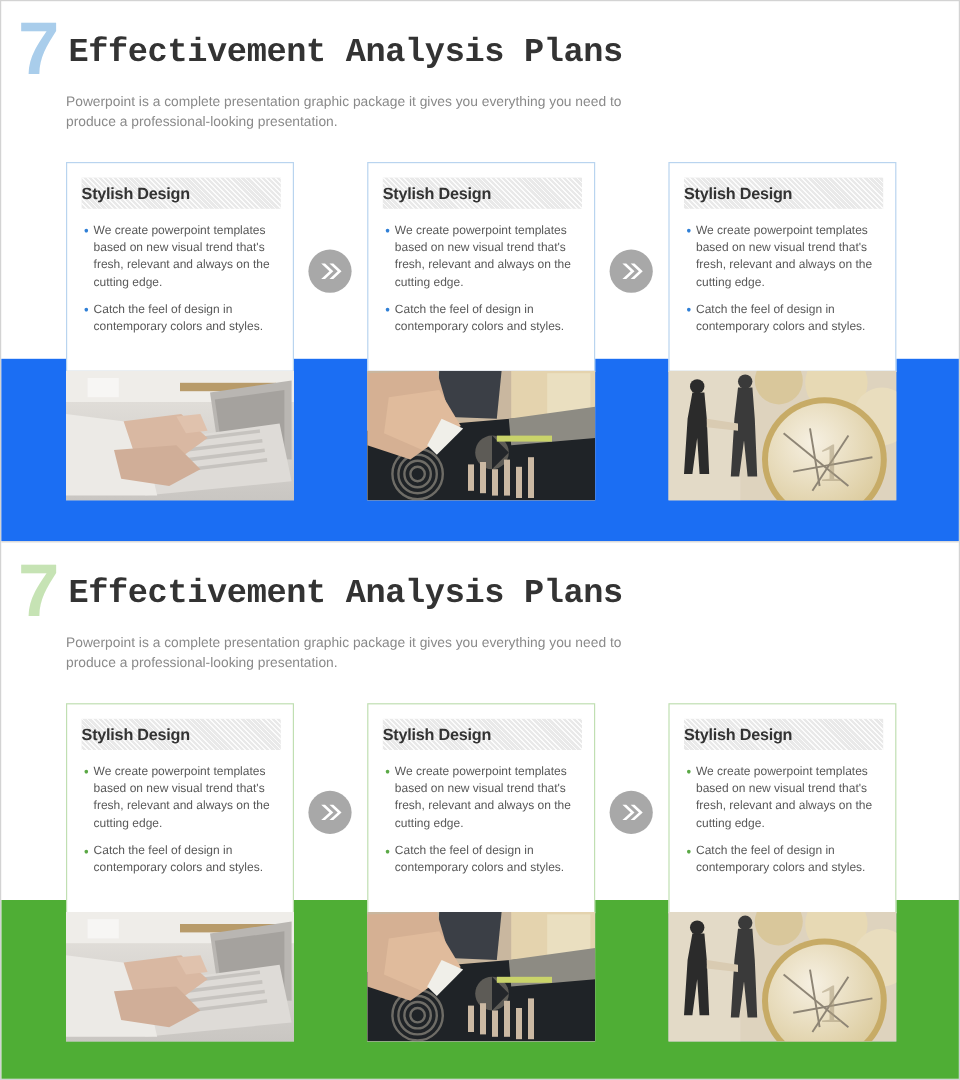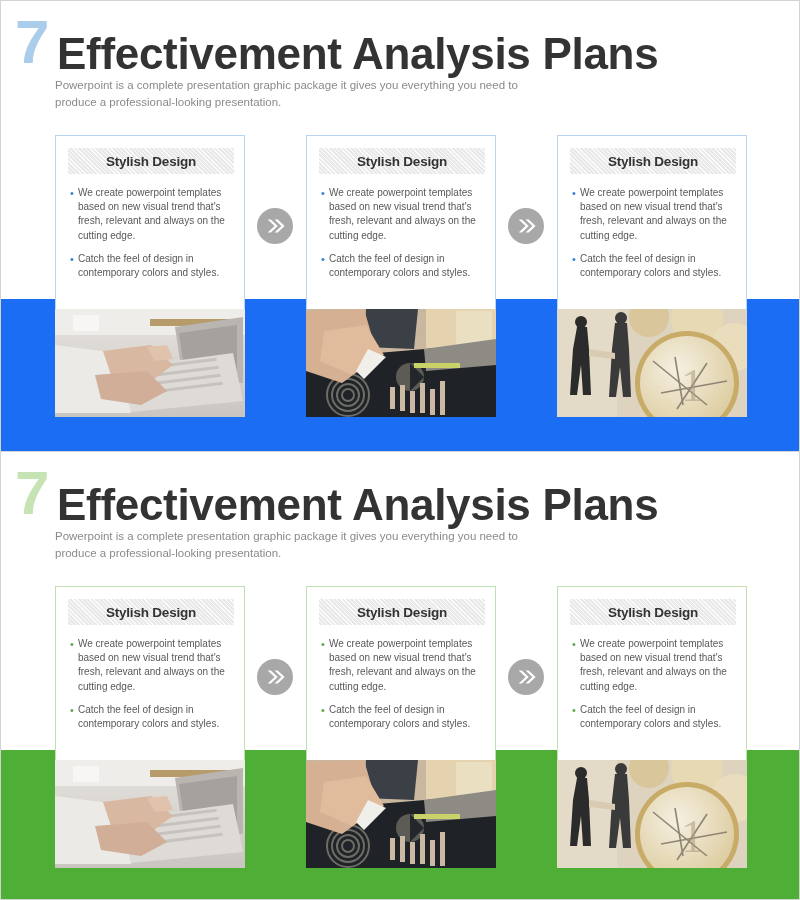--- a/index.html
+++ b/index.html
@@ -25,22 +25,22 @@
 
   
   .hdr { position:absolute; left:0; top:0; width:100%; height:112px; }
   .num {
     position:absolute; left:14px; top:10px;
     font-size:62px; font-weight:bold; line-height:1;
     letter-spacing:-2px;
   }
   .title {
     position:absolute; left:56px; top:28px;
-    font-size:44px; font-weight:bold; color:#333333;
-    letter-spacing:-0.3px; white-space:nowrap;
+    font-size:28px; font-weight:bold; color:#333333;
+    letter-spacing:-0.3px; white-space:nowrap;font-family:Liberation Mono, monospace;
   }
   .subtitle {
     position:absolute; left:54px; top:76px;
     font-size:11.5px; line-height:1.45; color:#8a8a8a;
     width:480px;
   }
 
   
   .band { position:absolute; left:0; width:800px; height:152px; }
   .band-top { top:298px; background:#1b6ef3; }
@@ -58,21 +58,21 @@
   .card-1 { left:54px; }
   .card-2 { left:305px; }
   .card-3 { left:556px; }
 
   .card-head {
     position:absolute; left:12px; top:12px;
     width:166px; height:26px;
     background-color:#e9e9e9;
     background-image:repeating-linear-gradient(
       45deg, rgba(255,255,255,.85) 0 1px, rgba(0,0,0,0) 1px 3px);
-    display:flex; align-items:center; justify-content:center;
+    display:flex; align-items:center; justify-content:flex-start;
   }
   .card-head span {
     font-size:13.5px; font-weight:bold; color:#333;
     letter-spacing:-.2px;
   }
 
   .bullets { position:absolute; left:14px; top:50px; width:168px; }
   .bullet { display:flex; margin-bottom:9px; }
   .dot {
     width:8px; flex:0 0 8px; font-size:11px; line-height:1.42;

